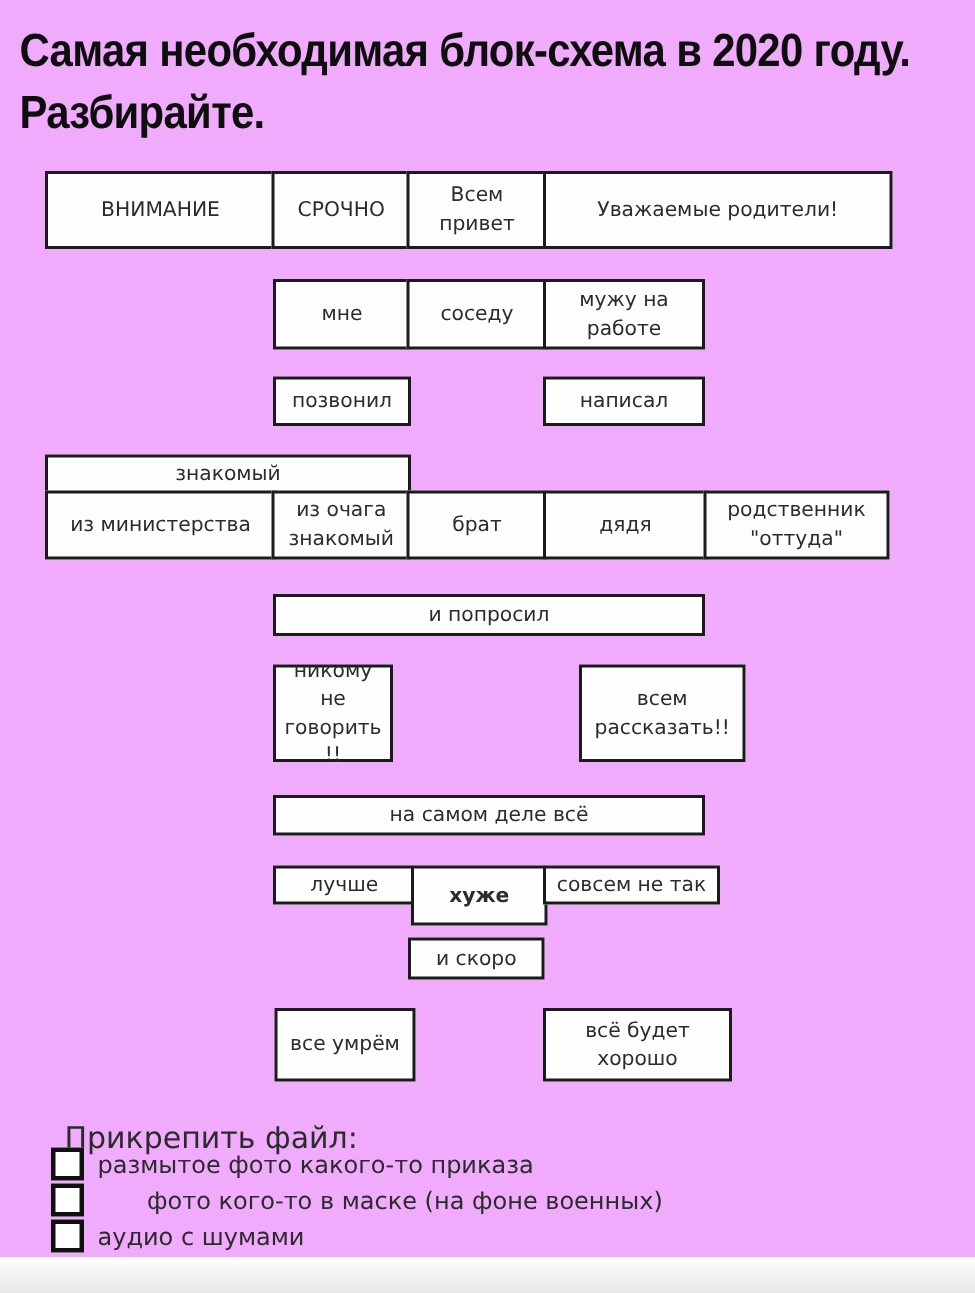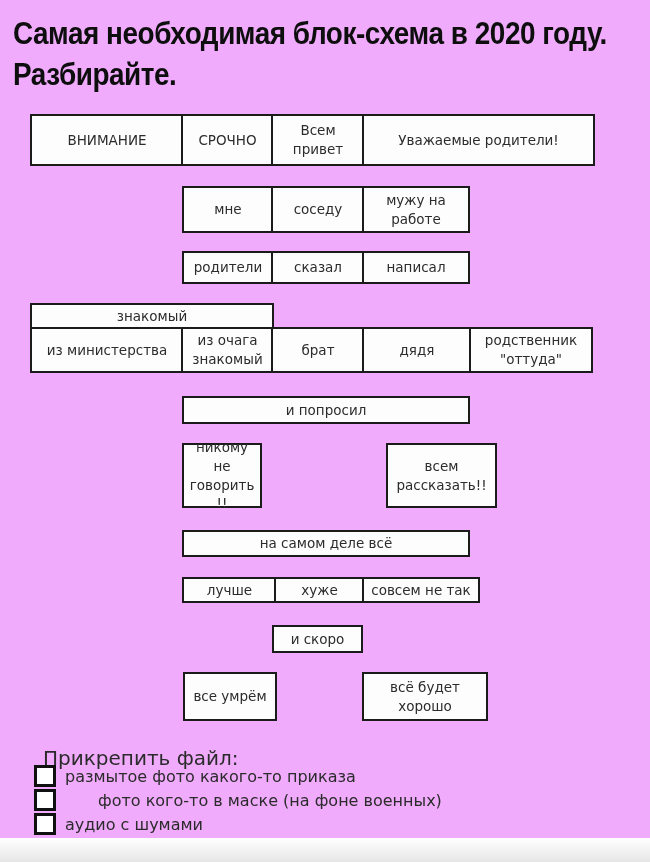--- a/index.html
+++ b/index.html
@@ -49,41 +49,40 @@
 
   <div class="fb" style="left:30px;top:114px;width:154px;height:52px;">ВНИМАНИЕ</div>
   <div class="fb" style="left:181px;top:114px;width:93px;height:52px;">СРОЧНО</div>
   <div class="fb narrow" style="left:271px;top:114px;width:94px;height:52px;">Всем привет</div>
   <div class="fb" style="left:362px;top:114px;width:233px;height:52px;">Уважаемые родители!</div>
 
   <div class="fb" style="left:182px;top:186px;width:92px;height:47px;">мне</div>
   <div class="fb" style="left:271px;top:186px;width:94px;height:47px;">соседу</div>
   <div class="fb" style="left:362px;top:186px;width:108px;height:47px;">мужу на работе</div>
 
-  <div class="fb" style="left:182px;top:251px;width:92px;height:33px;">родители</div>
-  <div class="fb" style="left:271px;top:251px;width:94px;height:33px;">сказал</div>
+  <div class="fb" style="left:182px;top:251px;width:92px;height:33px;">позвонил</div>
   <div class="fb" style="left:362px;top:251px;width:108px;height:33px;">написал</div>
 
   <div class="fb" style="left:30px;top:303px;width:244px;height:27px;">знакомый</div>
 
   <div class="fb" style="left:30px;top:327px;width:154px;height:46px;">из министерства</div>
   <div class="fb" style="left:181px;top:327px;width:93px;height:46px;">из очага знакомый</div>
   <div class="fb" style="left:271px;top:327px;width:94px;height:46px;">брат</div>
   <div class="fb" style="left:362px;top:327px;width:110px;height:46px;">дядя</div>
   <div class="fb" style="left:469px;top:327px;width:124px;height:46px;">родственник "оттуда"</div>
 
   <div class="fb" style="left:182px;top:396px;width:288px;height:28px;">и попросил</div>
 
   <div class="fb" style="left:182px;top:443px;width:80px;height:65px;">никому не говорить !!</div>
   <div class="fb" style="left:362px;top:443px;width:111px;height:65px;margin-left:24px;">всем рассказать!!</div>
 
   <div class="fb" style="left:182px;top:530px;width:288px;height:27px;">на самом деле всё</div>
 
   <div class="fb" style="left:182px;top:577px;width:95px;height:26px;">лучше</div>
-  <div class="fb" style="left:274px;top:577px;width:91px;height:26px;">хуже</div>
+  <div class="fb" style="left:274px;top:577px;width:91px;height:40px;font-weight:bold;">хуже</div>
   <div class="fb" style="left:362px;top:577px;width:118px;height:26px;">совсем не так</div>
 
   <div class="fb" style="left:272px;top:625px;width:91px;height:28px;">и скоро</div>
 
   <div class="fb" style="left:183px;top:672px;width:94px;height:49px;">все умрём</div>
   <div class="fb" style="left:362px;top:672px;width:126px;height:49px;">всё будет хорошо</div>
 
   <div class="attach-label">Прикрепить файл:</div>
 
   <div class="attach-item" style="top:765px;">

